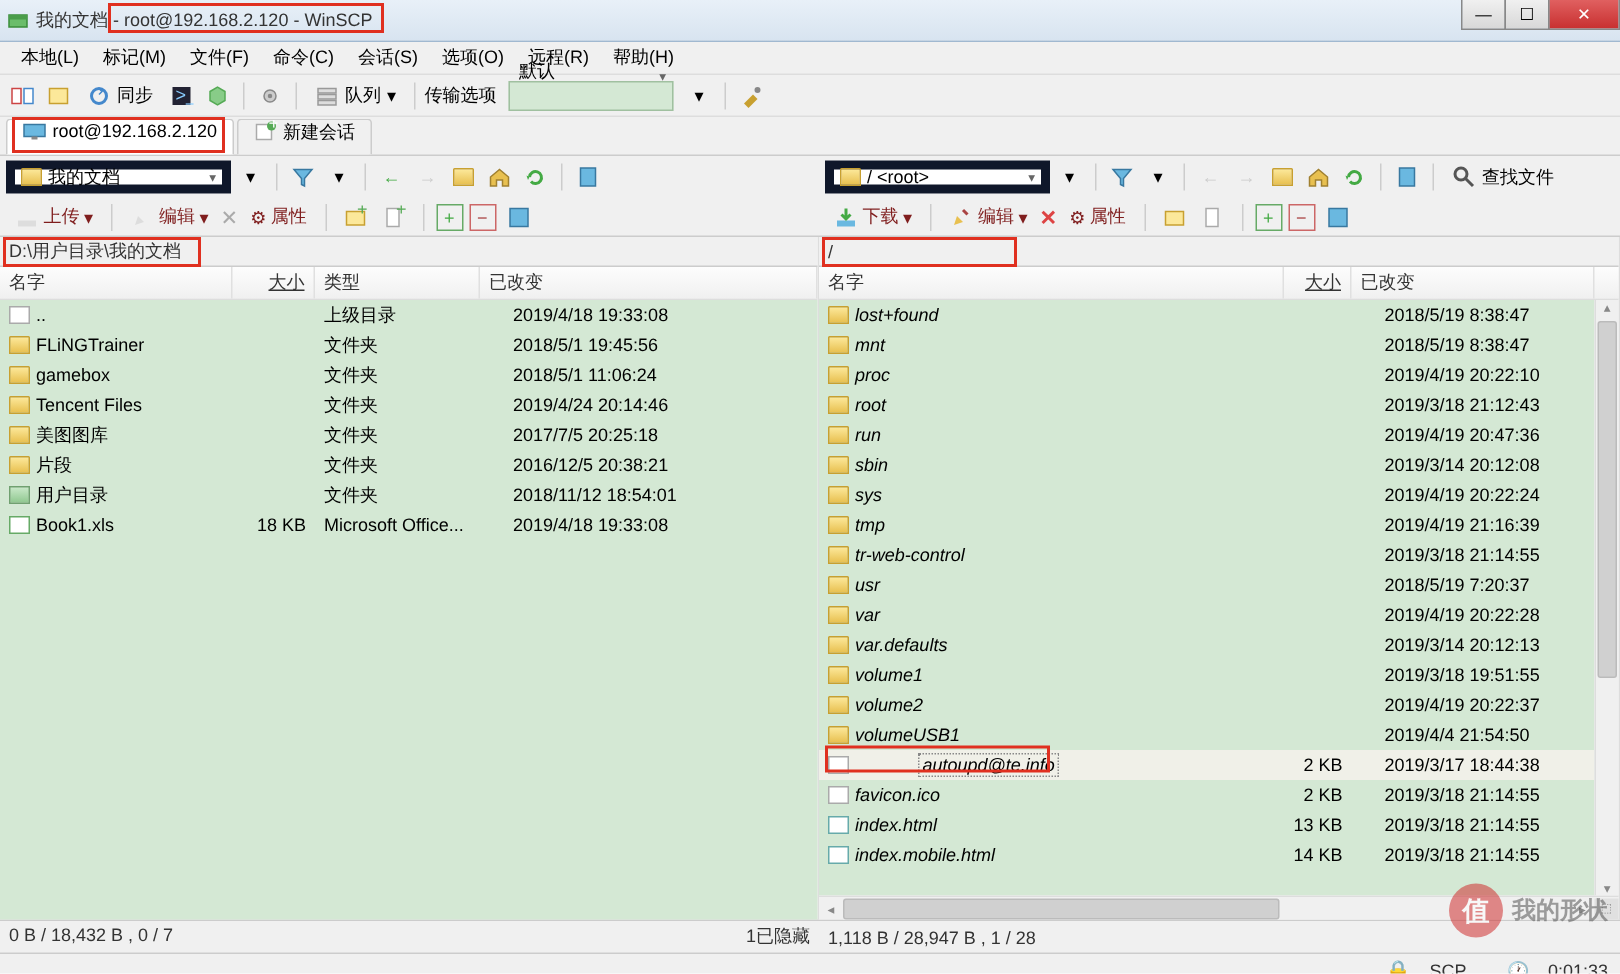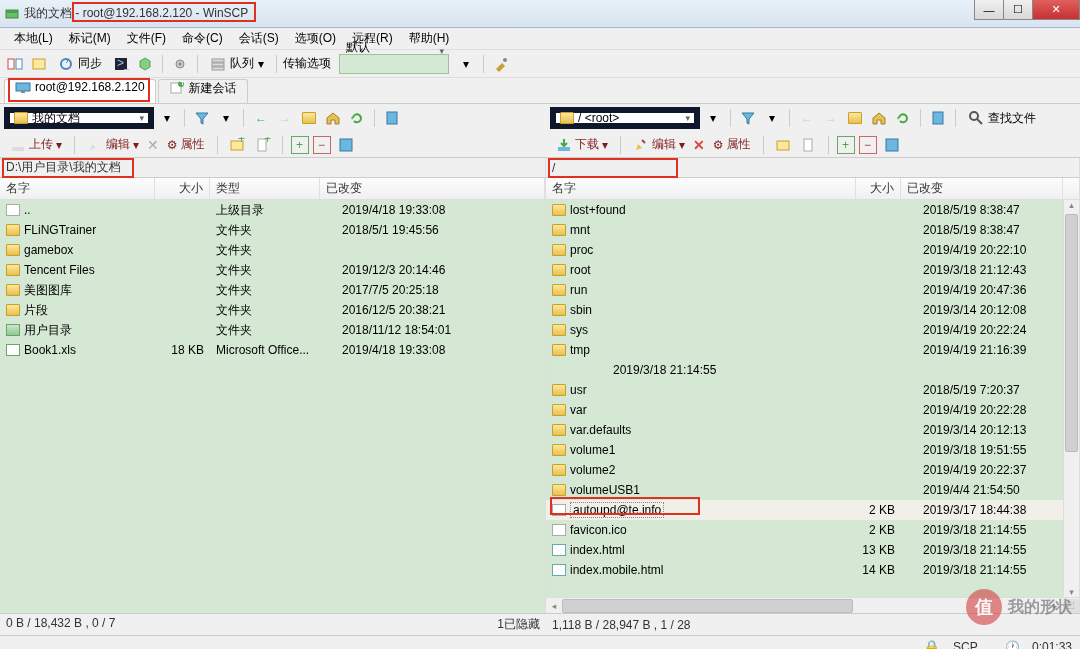--- a/index.html
+++ b/index.html
@@ -37,42 +37,42 @@
 .panels { display: flex; height: 455px; }
 .panel { display: flex; flex-direction: column; border-right: 1px solid #ddd; }
 .panel.left { width: 546px; justify-content: flex-end; }
 .panel.right { flex: 1; }
 
 .pathbar { height: 20px; background: #f0f0f0; border-bottom: 1px solid #ccc; display: flex; align-items: center; padding: 0 6px; color: #333; }
 
 .listhdr { height: 22px; background: linear-gradient(#fdfdfd, #f0f0f0); border-bottom: 1px solid #ddd; display: flex; align-items: center; }
 .listhdr .col { padding: 0 6px; border-right: 1px solid #e0e0e0; height: 100%; display: flex; align-items: center; color: #333; }
 .col-name { flex: 0 0 155px; }
-.col-size { flex: 0 0 55px; text-align: right; justify-content: flex-end; }
+.col-size { flex: 0 0 55px; text-align: right; justify-content: flex-end; text-decoration: underline; }
 .col-type { flex: 0 0 110px; }
 .col-mod { flex: 1; }
 
 .right .col-name { flex: 0 0 310px; }
 .right .col-size { flex: 0 0 45px; }
 .right .col-mod { flex: 1; }
 
 .listbody { flex: 1; background: #d4e8d4; overflow: hidden; position: relative; }
 .row { height: 20px; display: flex; align-items: center; padding: 0 0; }
 .row .cell { padding: 0 6px; overflow: hidden; white-space: nowrap; }
 .row .c-name { flex: 0 0 155px; display: flex; align-items: center; gap: 4px; }
 .row .c-size { flex: 0 0 55px; text-align: right; }
 .row .c-type { flex: 0 0 110px; overflow: hidden; text-overflow: ellipsis; }
 .row .c-mod { flex: 1; margin-left: 16px; }
 
-.right .row .c-name { flex: 0 0 310px; }
+.right .row .c-name { flex: 0 0 310px; font-style: italic; }
 .right .row .c-size { flex: 0 0 45px; text-align: right; }
 .right .row .c-mod { flex: 1; }
 
 .row.sel { background: #f0f0e8; }
-.row.sel .c-name-inner { border: 1px dotted #888; padding: 0 2px; }
+.row.sel .c-name-inner { border: 1px dotted #888; padding: 0 2px; margin-left: 42px; }
 
 .ficon { width: 14px; height: 12px; display: inline-block; }
 .ficon.folder { background: linear-gradient(#fce89a, #e8c050); border-radius: 1px 1px 0 0; border: 1px solid #c8a030; }
 .ficon.folder-sp { background: linear-gradient(#c8e8c8, #90c890); border: 1px solid #70a070; }
 .ficon.file { background: #fff; border: 1px solid #aaa; }
 .ficon.xls { background: #fff; border: 1px solid #6a6; position: relative; }
 .ficon.html { background: #fff; border: 1px solid #6aa; }
 .ficon.up { background: #fff; border: 1px solid #aaa; position: relative; }
 
 .hscroll { height: 16px; background: #f0f0f0; border-top: 1px solid #ddd; display: flex; align-items: center; }
@@ -389,29 +389,30 @@
           <div class="cell c-type">文件夹</div>
           <div class="cell c-mod">2018/5/1  19:45:56</div>
         </div>
         <div class="row">
           <div class="cell c-name">
             <span class="ficon folder"></span>
             <span>gamebox</span>
           </div>
           <div class="cell c-size"></div>
           <div class="cell c-type">文件夹</div>
+          <div class="cell c-mod">2018/5/1  11:06:24</div>
         </div>
         <div class="row">
           <div class="cell c-name">
             <span class="ficon folder"></span>
             <span>Tencent Files</span>
           </div>
           <div class="cell c-size"></div>
           <div class="cell c-type">文件夹</div>
-          <div class="cell c-mod">2019/12/3  20:14:46</div>
+          <div class="cell c-mod">2019/4/24  20:14:46</div>
         </div>
         <div class="row">
           <div class="cell c-name">
             <span class="ficon folder"></span>
             <span>美图图库</span>
           </div>
           <div class="cell c-size"></div>
           <div class="cell c-type">文件夹</div>
           <div class="cell c-mod">2017/7/5  20:25:18</div>
         </div>
@@ -515,20 +516,24 @@
           </div>
           <div class="row">
             <div class="cell c-name">
               <span class="ficon folder"></span>
               <span>tmp</span>
             </div>
             <div class="cell c-size"></div>
             <div class="cell c-mod">2019/4/19 21:16:39</div>
           </div>
           <div class="row">
+            <div class="cell c-name">
+              <span class="ficon folder"></span>
+              <span>tr-web-control</span>
+            </div>
             <div class="cell c-size"></div>
             <div class="cell c-mod">2019/3/18 21:14:55</div>
           </div>
           <div class="row">
             <div class="cell c-name">
               <span class="ficon folder"></span>
               <span>usr</span>
             </div>
             <div class="cell c-size"></div>
             <div class="cell c-mod">2018/5/19 7:20:37</div>

